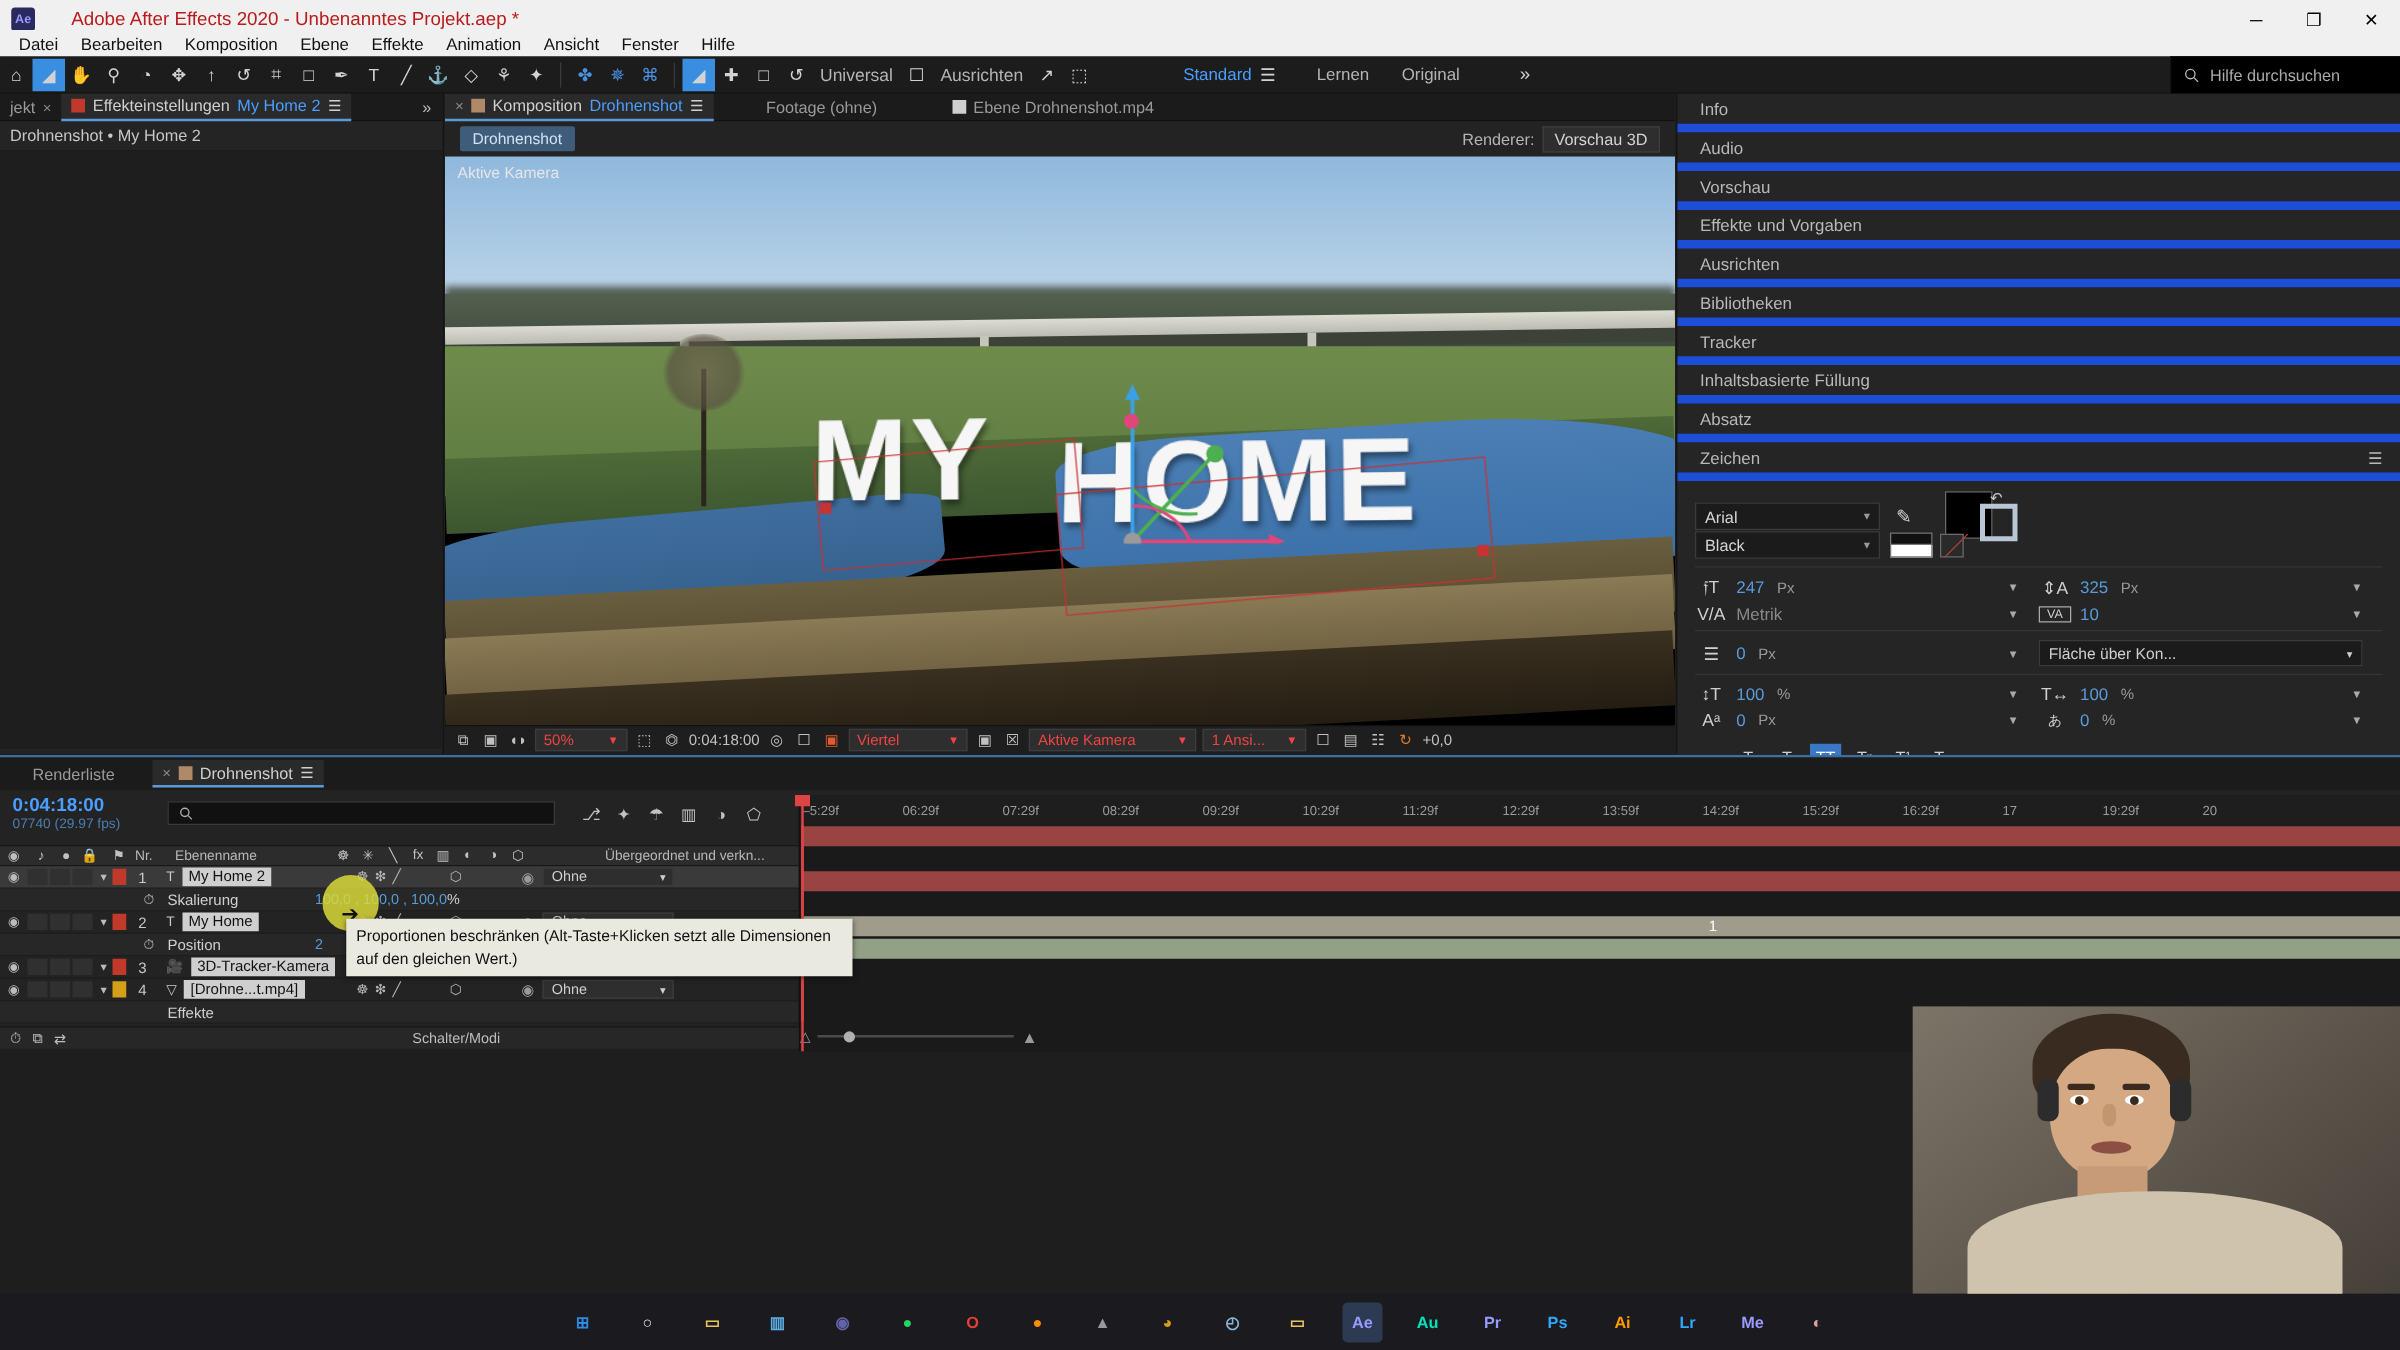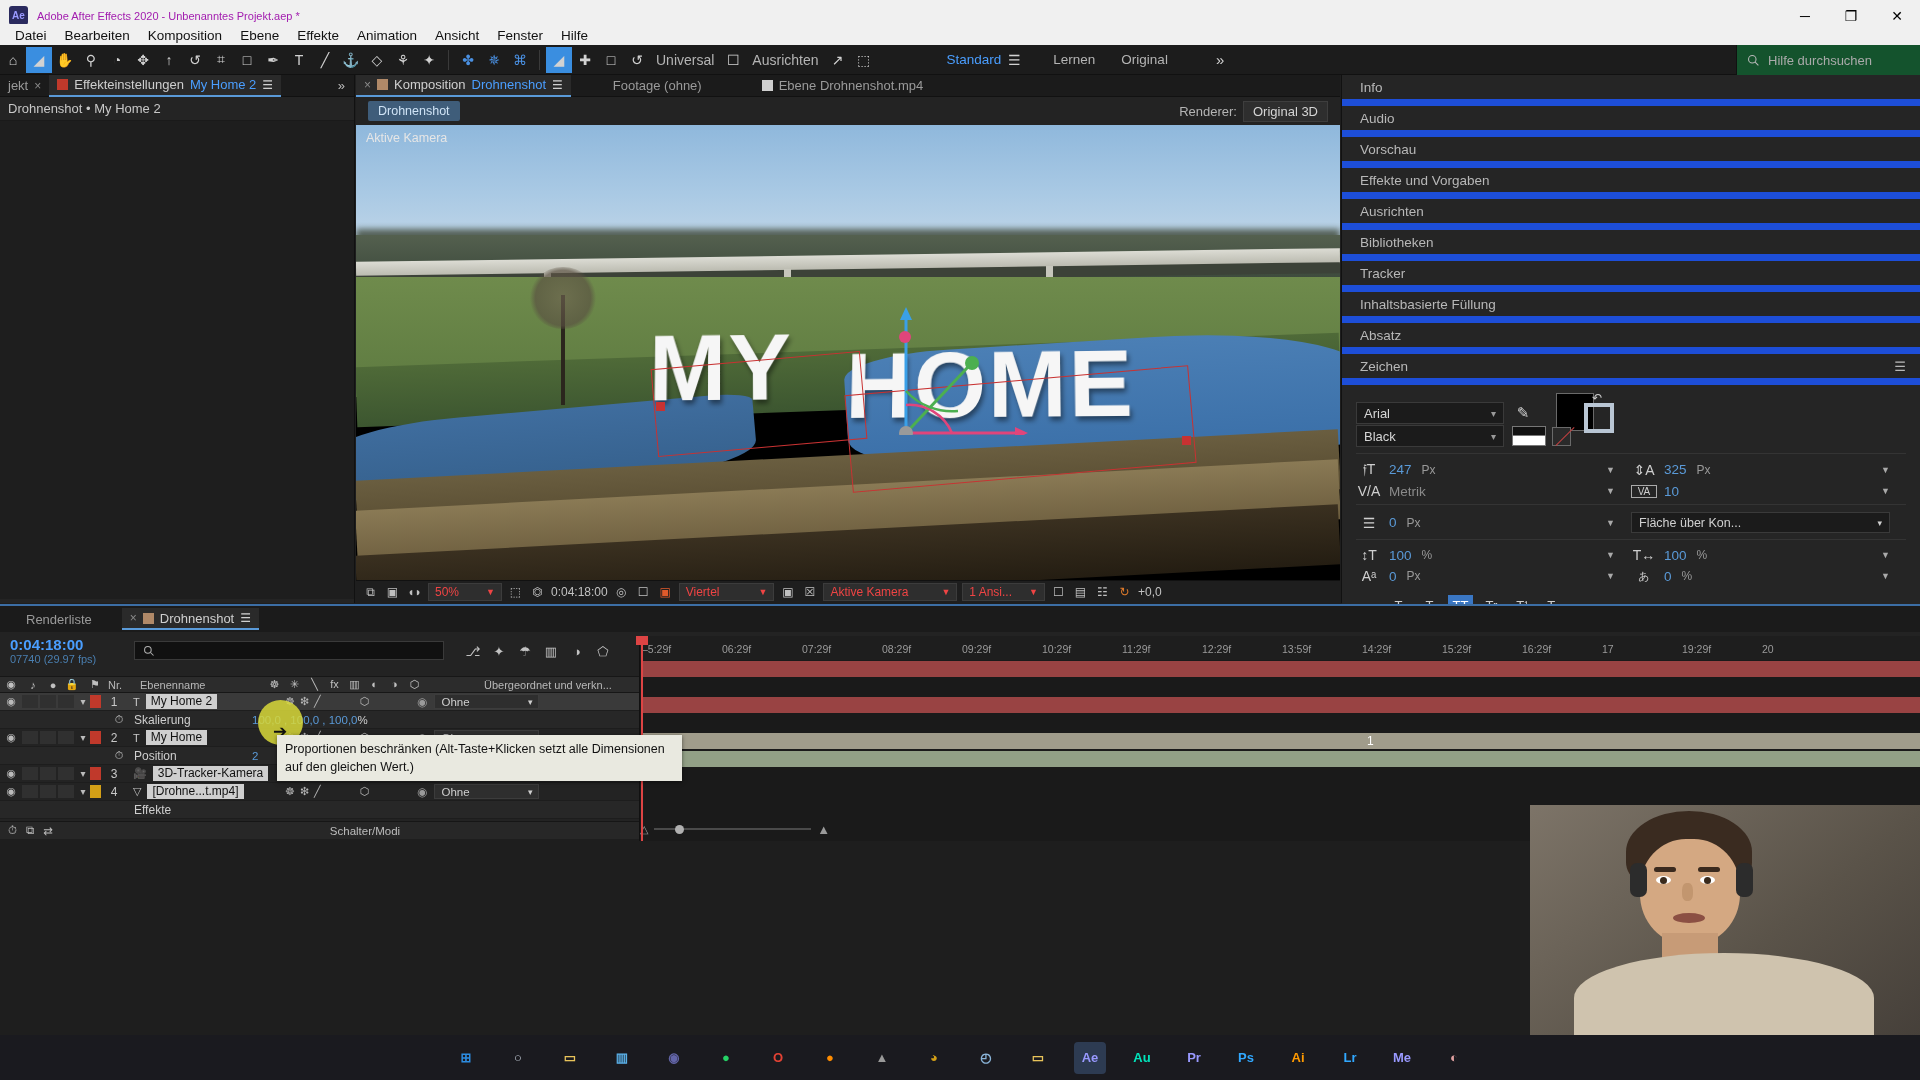--- a/index.html
+++ b/index.html
@@ -7,21 +7,21 @@
     background:#1e1e1e; font-family:"Liberation Sans", sans-serif;
     color:#c8c8c8; -webkit-font-smoothing:antialiased; }
   .app { position:relative; width:1920px; height:1080px; }
 
   
   .titlebar { position:absolute; left:0; top:0; width:1920px; height:31px;
      background:#f0f0f0; color:#000; display:flex; align-items:center; }
   .ae-logo { width:19px; height:19px; margin-left:9px; margin-right:9px;
      background:#2a2a5e; border-radius:3px; color:#9a9aff; font-size:10px;
      font-weight:bold; display:flex; align-items:center; justify-content:center; }
-  .title-text { font-size:11px; color:#a21caf; }
+  .title-text { font-size:15px; color:#b91c1c;margin-left:20px; }
   .win-btns { margin-left:auto; display:flex; height:31px; }
   .win-btn { width:46px; height:31px; display:flex; align-items:center;
      justify-content:center; font-size:14px; color:#000; }
   .menu-item { font-size:13.5px; color:#111; padding:3px 9px; }
 
   .menustrip { position:absolute; left:0; top:24px; width:1920px; height:23px;
      background:#f0f0f0; display:flex; align-items:center; padding-left:6px; }
 
   
   .toolbar { position:absolute; left:0; top:45px; width:1920px; height:30px;
@@ -29,21 +29,21 @@
      align-items:center; }
   .tool { width:26px; height:26px; display:flex; align-items:center;
      justify-content:center; color:#d2d2d2; font-size:14px; flex:0 0 auto; }
   .tool.sel { background:#3a8ee0; }
   .tool.act { color:#4a90e2; }
   .tsep { width:1px; height:20px; background:#3a3a3a; margin:0 6px; flex:0 0 auto;}
   .tlabel { font-size:14px; color:#b4b4b4; margin:0 6px; white-space:nowrap; }
   .wsname { font-size:13.5px; color:#4a9eff; margin-left:4px; }
   .wsitem { font-size:13.5px; color:#b4b4b4; margin-left:26px; }
   .searchbox { position:absolute; right:0; top:45px; width:184px; height:30px;
-     background:#14532d; display:flex; align-items:center; padding-left:10px;
+     background:#000000; display:flex; align-items:center; padding-left:10px;
      gap:8px; border-left:1px solid #111; }
   .searchbox .txt { font-size:13px; color:#aaa; }
 
   
   .left-panel { position:absolute; left:0; top:75px; width:355px; height:528px;
      background:#242424; border-right:1px solid #111; }
   .panel-tabs { height:22px; background:#1b1b1b; display:flex;
      align-items:center; border-bottom:1px solid #111; }
   .ptab { display:flex; align-items:center; gap:6px; height:22px;
      padding:0 8px; font-size:13px; color:#9a9a9a; }
@@ -387,21 +387,21 @@
         <span>Footage (ohne)</span>
       </div>
       <div class="ptab" style="margin-left:44px">
         <span class="sw" style="background:#cfcfcf"></span>
         <span>Ebene Drohnenshot.mp4</span>
       </div>
     </div>
     <div class="comp-sub">
       <div class="comp-tag">Drohnenshot</div>
       <div class="renderer-lbl">Renderer:</div>
-      <div class="renderer-val">Original 3D</div>
+      <div class="renderer-val">Vorschau 3D</div>
     </div>
 
     <div class="viewer">
       <div class="vp">
         <div class="sky"></div>
         <div class="hillsblur"></div>
         <div class="hills"></div>
         <div class="bridge"></div>
         <div class="bridge2"></div>
         <div class="pier" style="left:188px"></div>

